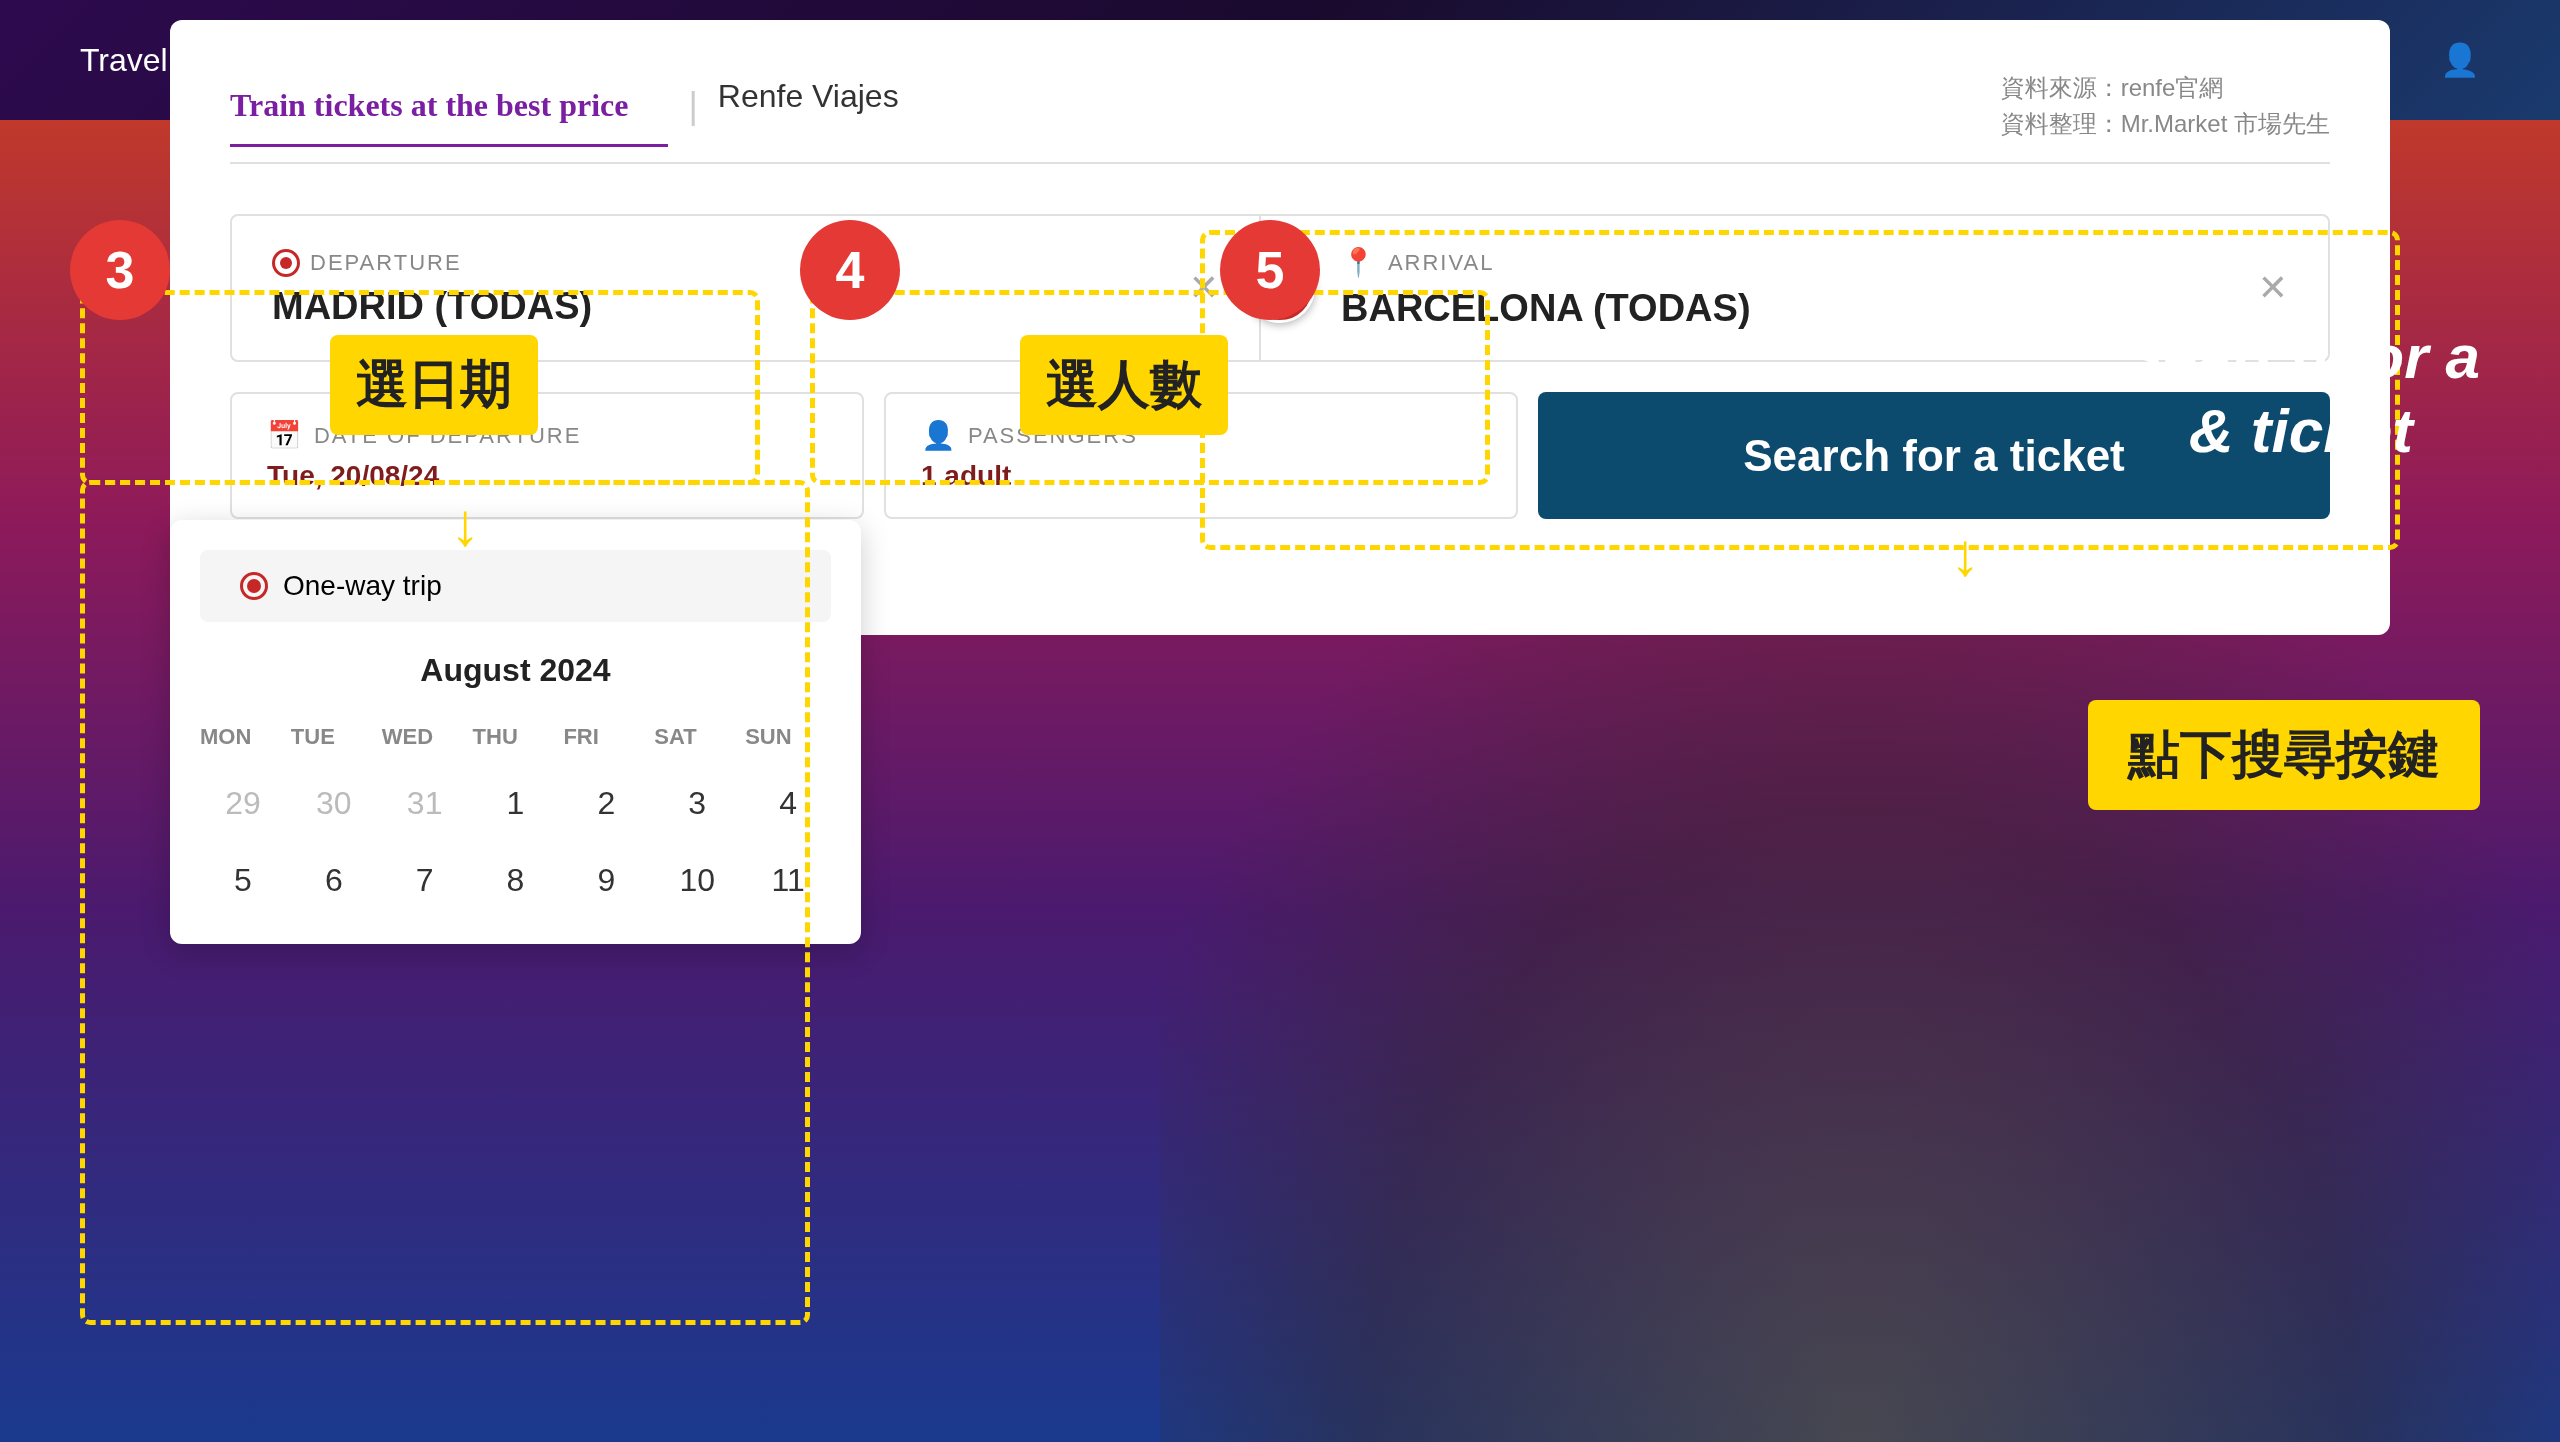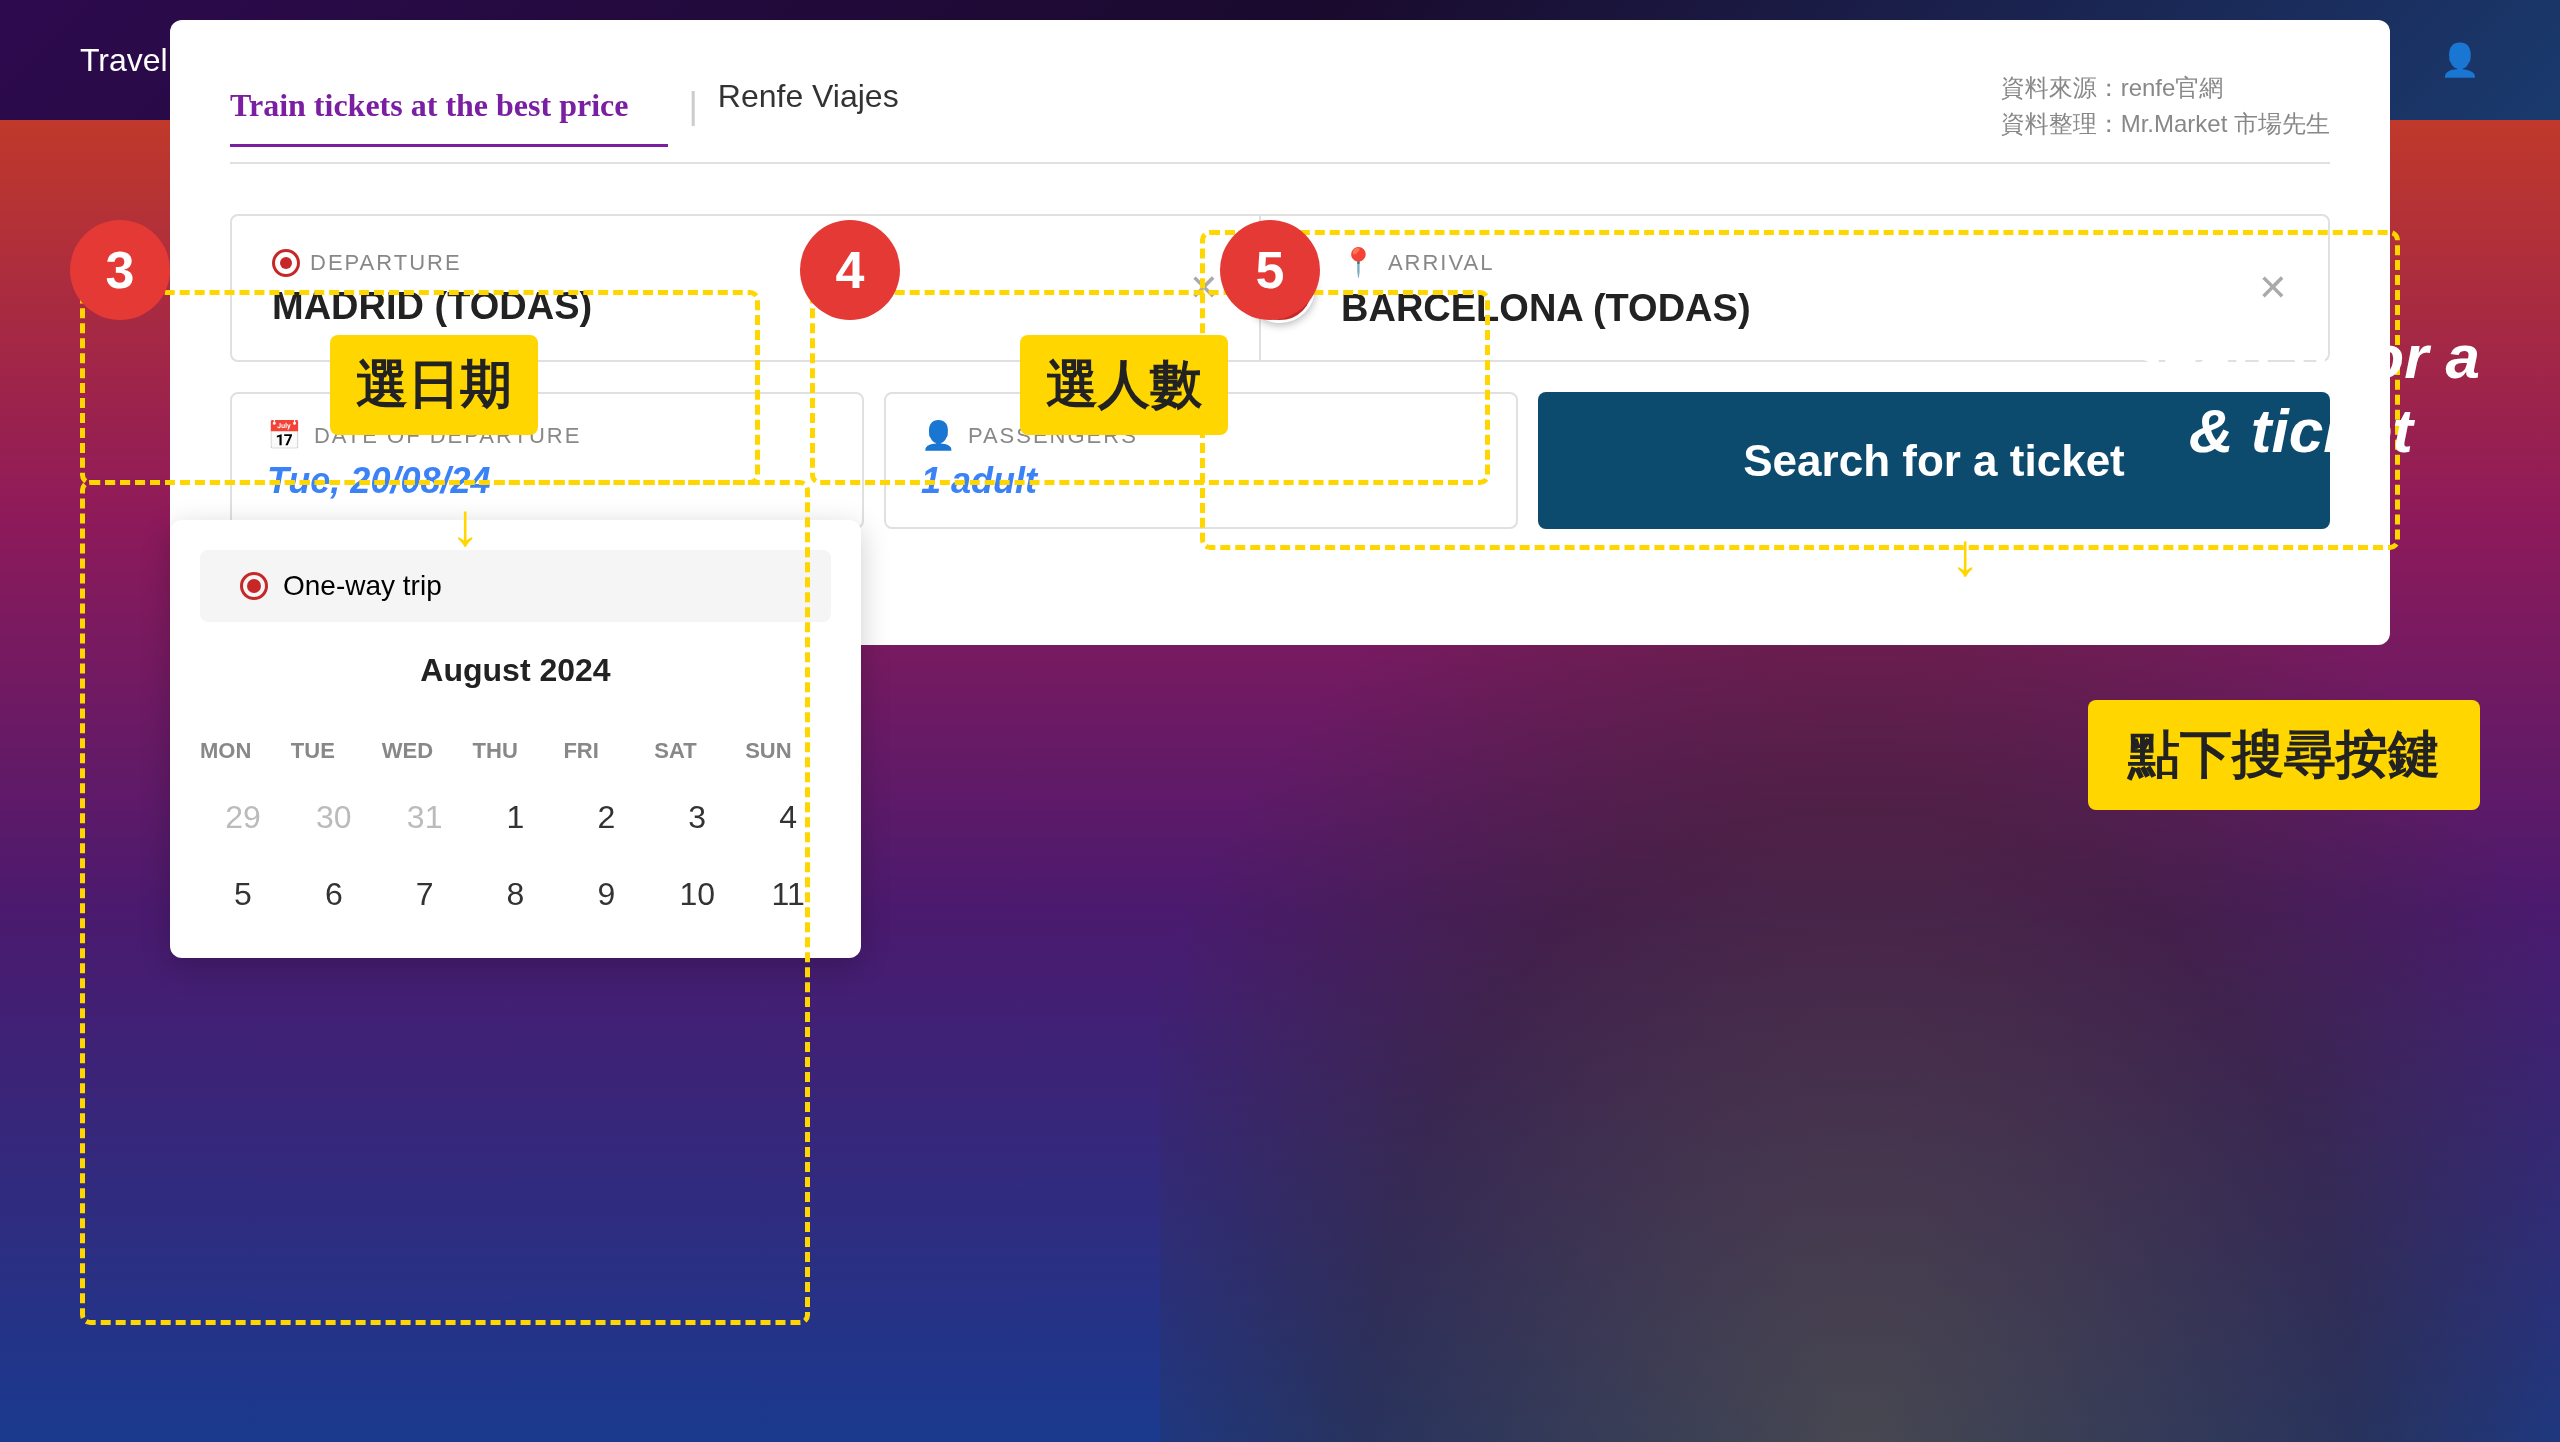--- a/index.html
+++ b/index.html
@@ -107,21 +107,21 @@
     
     .date-field {
       border: 2px solid #e0e0e0;
       border-radius: 8px;
       padding: 25px 35px;
       flex: 1;
       cursor: pointer;
       position: relative;
     }
     .field-label { color: #888; font-size: 22px; letter-spacing: 2px; text-transform: uppercase; margin-bottom: 8px; display: flex; align-items: center; gap: 10px; }
-    .field-value { font-size: 36px; font-weight: 600; color: #3b82f6; font-style: italic; }
+    .field-value { font-size: 28px; font-weight: 600; color: #7f1d1d; }
     .calendar-icon { color: #c62828; font-size: 28px; }
 
     
     .passengers-field {
       border: 2px solid #e0e0e0;
       border-radius: 8px;
       padding: 25px 35px;
       flex: 1;
       cursor: pointer;
     }
@@ -179,21 +179,21 @@
       align-items: center;
       gap: 15px;
       font-size: 28px;
       cursor: pointer;
       padding: 10px 20px;
     }
     .radio-btn { width: 28px; height: 28px; border-radius: 50%; border: 3px solid #c62828; display: flex; align-items: center; justify-content: center; }
     .radio-btn.selected::after { content: ''; width: 14px; height: 14px; border-radius: 50%; background: #c62828; }
     .radio-btn.empty { border-color: #aaa; }
 
-    .cal-month { font-size: 32px; font-weight: bold; text-align: center; margin-bottom: 39px; color: #222; }
+    .cal-month { font-size: 32px; font-weight: bold; text-align: center; margin-bottom: 25px; color: #222; }
     .cal-grid { display: grid; grid-template-columns: repeat(7, 1fr); gap: 5px; }
     .cal-header { text-align: left; font-size: 22px; color: #888; font-weight: bold; padding: 10px 0; }
     .cal-day { text-align: center; font-size: 32px; color: #333; padding: 15px 5px; cursor: pointer; border-radius: 8px; }
     .cal-day:empty { }
     .cal-day.prev-month { color: #bbb; }
 
     
     .bubble {
       position: absolute;
       border-radius: 50%;

